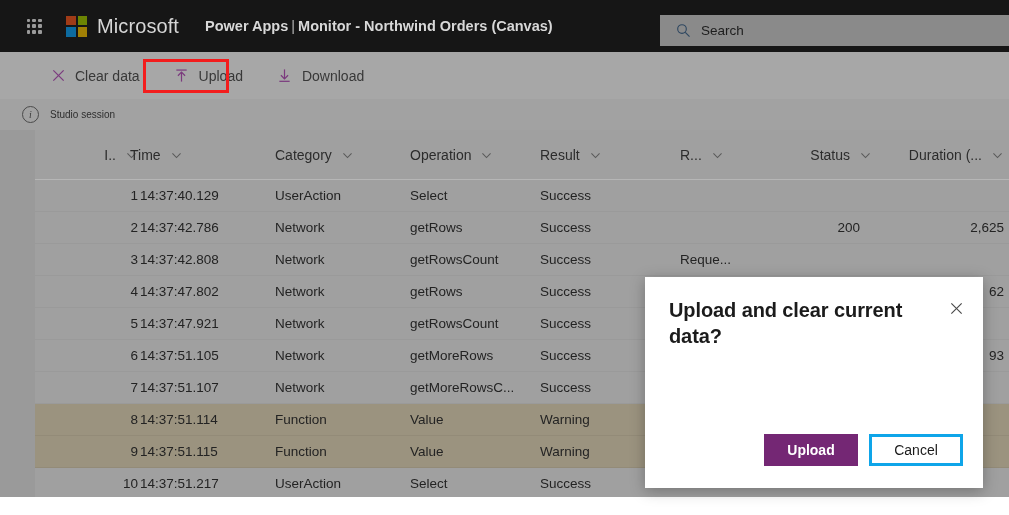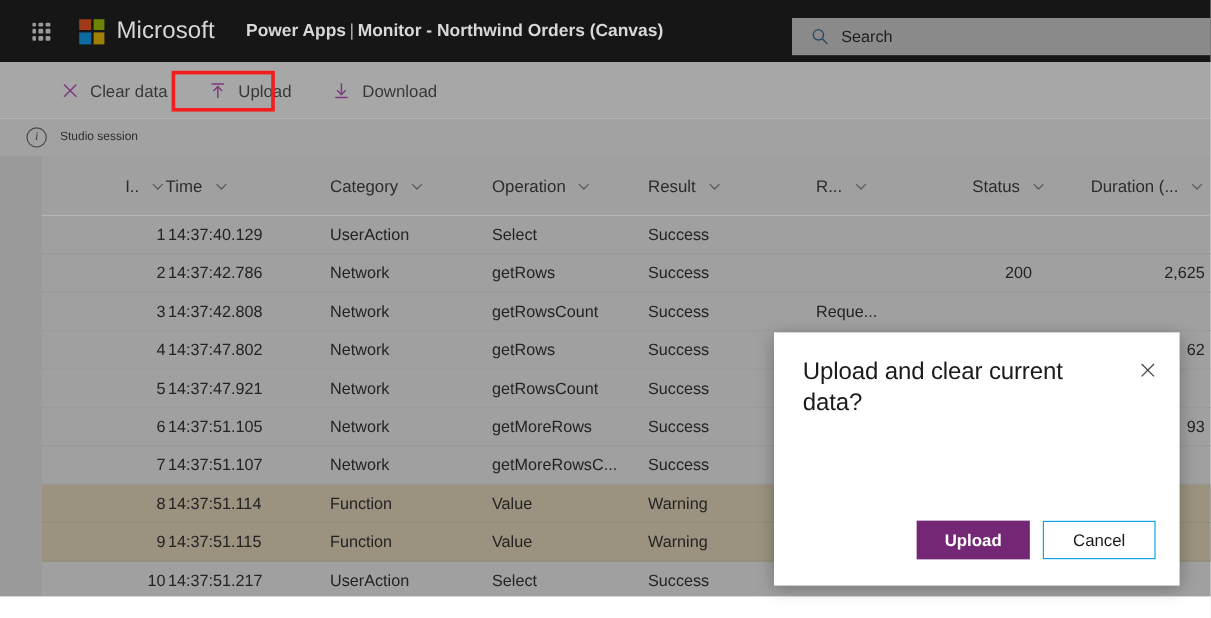--- a/index.html
+++ b/index.html
@@ -113,40 +113,40 @@
   .cell.num{justify-content:flex-end;}
 
   
   .dialog{
     position:absolute;left:645px;top:277px;width:338px;height:211px;
     background:#ffffff;box-shadow:0 3px 14px rgba(0,0,0,.28);
     box-sizing:border-box;
   }
   .dlg-title{
     position:absolute;left:24px;top:20px;width:245px;
-    font-size:20px;font-weight:normal;color:#1b1b1b;line-height:1.32;
+    font-size:20px;font-weight:bold;color:#1b1b1b;line-height:1.32;
     letter-spacing:-.1px;
   }
   .dlg-close{
     position:absolute;right:14px;top:18px;width:26px;height:26px;
     display:flex;align-items:center;justify-content:center;color:#484848;cursor:pointer;
   }
   .dlg-body{
     position:absolute;left:24px;top:91px;width:295px;
     font-size:13.5px;color:#424242;line-height:1.55;
   }
   .dlg-actions{
     position:absolute;right:20px;bottom:22px;display:flex;align-items:center;gap:11px;
   }
   .btn{
     height:32px;min-width:94px;display:flex;align-items:center;justify-content:center;
     font-size:14px;cursor:pointer;box-sizing:border-box;padding:0 14px;
   }
   .btn.primary{background:#742774;color:#ffffff;font-weight:bold;border:1px solid #742774;}
-  .btn.secondary{background:#ffffff;color:#1b1b1b;border:1px solid #0ea5e9;}
+  .btn.secondary{background:#ffffff;color:#1b1b1b;border:3px solid #0ea5e9;}
 </style>
 </head>
 <body>
 
 <div class="suitebar">
   <div class="waffle">
     <div class="waffle-grid">
       <i></i>
         <i></i>
         <i></i>
@@ -224,21 +224,21 @@
   <div class="grid">
     <div class="hrow" id="hdr">
         <div class="hcell num" style="left: 15px; width: 88px;">
           <span>I..</span>
           <span class="chev">
             <svg width="13" height="13" viewBox="0 0 16 16">
               <polyline points="3,5.5 8,10.5 13,5.5" fill="none" stroke="#5a5a5a" stroke-width="1.3"></polyline>
             </svg>
           </span>
         </div>
-        <div class="hcell" style="left: 103px; width: 120px; text-align: right;">
+        <div class="hcell" style="left: 95px; width: 120px; text-align: right;">
           <span>Time</span>
           <span class="chev">
             <svg width="13" height="13" viewBox="0 0 16 16">
               <polyline points="3,5.5 8,10.5 13,5.5" fill="none" stroke="#5a5a5a" stroke-width="1.3"></polyline>
             </svg>
           </span>
         </div>
         <div class="hcell" style="left: 240px; width: 120px;">
           <span>Category</span>
           <span class="chev">

